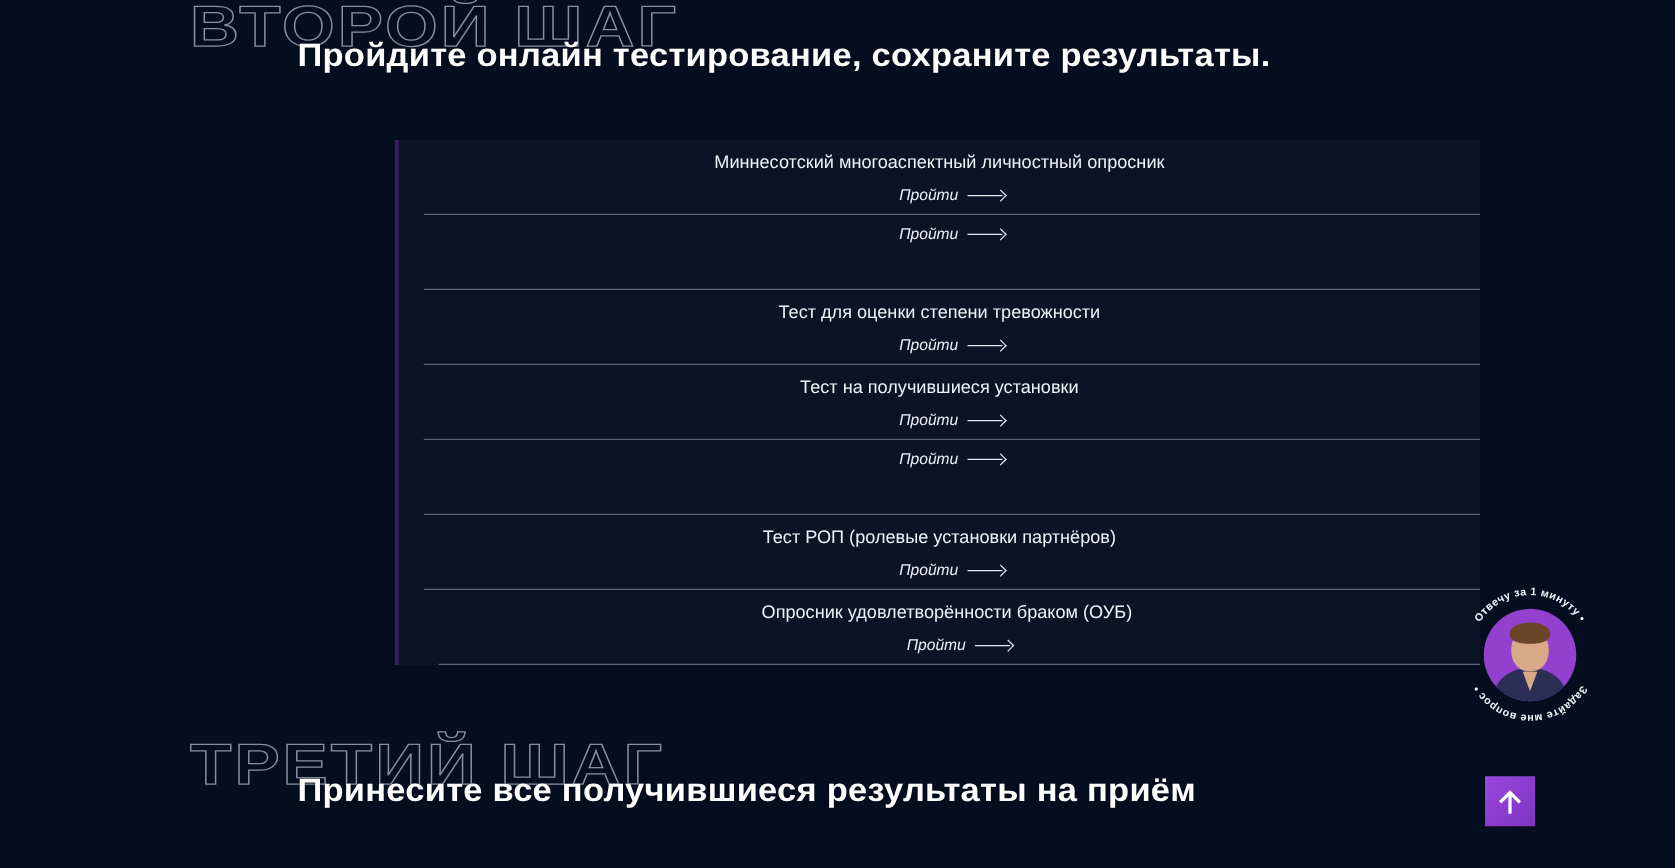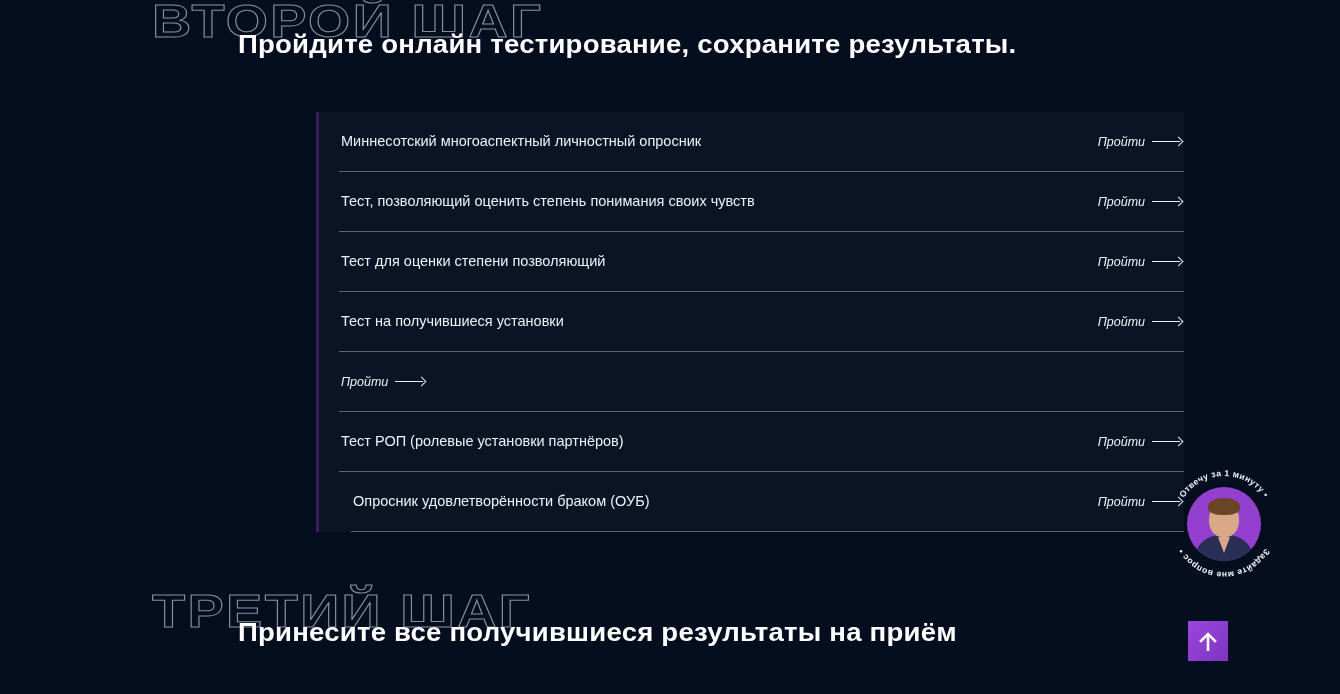--- a/index.html
+++ b/index.html
@@ -65,20 +65,21 @@
   }
 
   .test-row {
     position:relative;
     display:flex;
     align-items:center;
     justify-content:space-between;
     min-height:60px;
     padding:8px 2px;
     border-bottom:1px solid #5b6675;
+    flex-direction:column;
   }
   .test-row:last-child { border-bottom:1px solid #5b6675;margin-left:12px; }
 
   .test-title {
     font-size:14.5px;
     line-height:1.45;
     color:#eef2f7;
     font-weight:400;
     max-width:700px;
     padding-right:20px;
@@ -191,29 +192,28 @@
 
     <div class="test-row">
       <div class="test-title">Миннесотский многоаспектный личностный опросник</div>
       <a class="take-link">
         <span>Пройти</span>
         <span class="take-arrow"></span>
       </a>
     </div>
 
     <div class="test-row">
-      <div class="test-title">Тест, позволяющий оценить степень понимания своих чувств</div>
-      <a class="take-link">
-        <span>Пройти</span>
-        <span class="take-arrow"></span>
-      </a>
-    </div>
-
-    <div class="test-row">
-      <div class="test-title">Тест для оценки степени позволяющий</div>
+      <a class="take-link">
+        <span>Пройти</span>
+        <span class="take-arrow"></span>
+      </a>
+    </div>
+
+    <div class="test-row">
+      <div class="test-title">Тест для оценки степени тревожности</div>
       <a class="take-link">
         <span>Пройти</span>
         <span class="take-arrow"></span>
       </a>
     </div>
 
     <div class="test-row">
       <div class="test-title">Тест на получившиеся установки</div>
       <a class="take-link">
         <span>Пройти</span>

